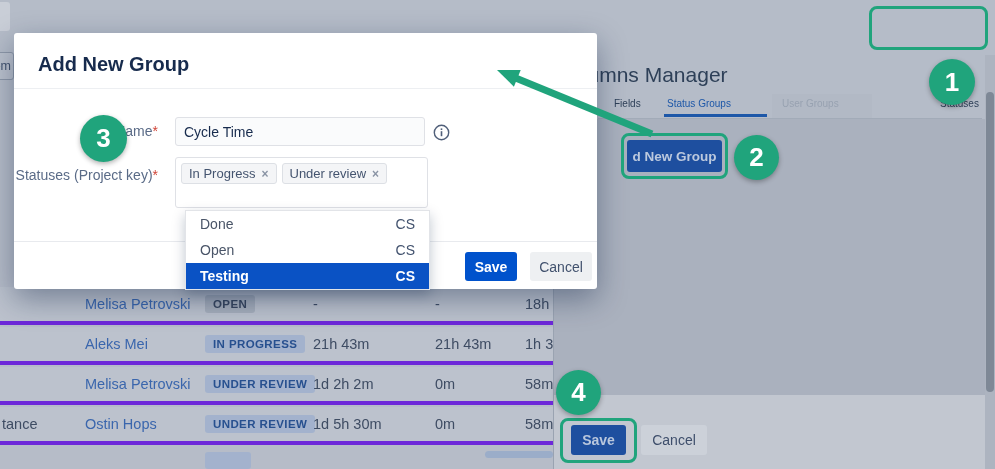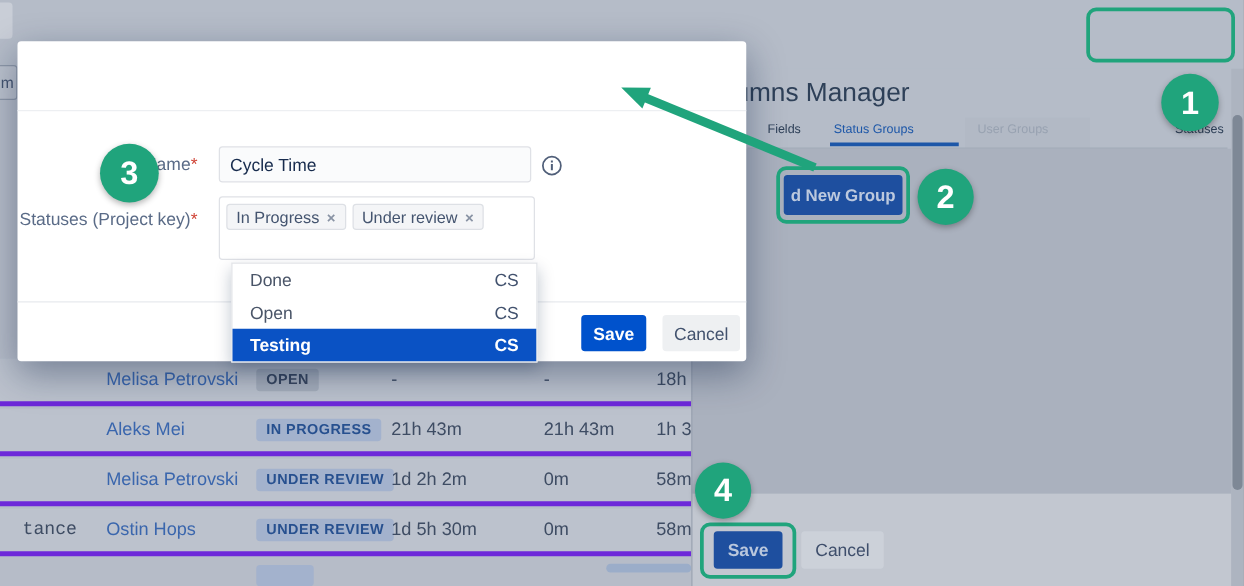--- a/index.html
+++ b/index.html
@@ -24,21 +24,21 @@
   
   .t-row { left:0; width:553px; height:38px; border-bottom:4px solid #6d28d9; z-index:1; background:#bcc2cd; }
   .t-cell { position:absolute; top:50%; transform:translateY(-50%); font-size:14.5px; color:#3e4c63; white-space:nowrap; }
   .t-link { color:#3a66ad; }
   .t-badge {
     position:absolute; top:50%; transform:translateY(-50%); left:205px;
     font-size:11.5px; font-weight:bold; letter-spacing:.4px; padding:3px 8px; border-radius:3px; white-space:nowrap;
   }
   .t-badge[data-variant="gray"] { background:#a6aebb; color:#39475f; }
   .t-badge[data-variant="blue"] { background:#a3b2cd; color:#27508f; }
-  .c-first { left:18px;font-family:Liberation Mono, monospace; }
+  .c-first { left:2px; }
   .c-assignee { left:85px; }
   .c-t1 { left:313px; }
   .c-t2 { left:435px; }
   .c-t3 { left:525px; }
   .partial-badge { left:205px; top:452px; width:46px; height:17px; background:#a3b2cd; border-radius:3px; z-index:1; }
   .hscroll-thumb { left:485px; top:451px; width:68px; height:7px; background:#9badc9; border-radius:4px; z-index:1; }
   .left-input { left:-30px; top:52px; width:44px; height:28px; background:#bcc2cd; border:1px solid #8e98a8;
     border-radius:3px; z-index:1; color:#44546f; font-size:12.5px; display:flex; align-items:center; justify-content:flex-end; padding-right:2px; }
 
   
@@ -205,20 +205,21 @@
 
   <div class="abs add-group-btn">d New Group</div>
 
   <div class="abs p-save">Save</div>
   <div class="abs p-cancel">Cancel</div>
 
   <div class="abs vscroll-track"></div>
   <div class="abs vscroll-thumb"></div>
 
   <div class="abs modal">
+    <div class="modal-title">Add New Group</div>
     <div class="modal-hdr-divider"></div>
 
     <div class="fld-label" style="top:90px;">
       <span>Name</span><span class="req">*</span>
     </div>
     <input class="name-input" readonly="" value="Cycle Time" style="">
     <span class="info-ic">
       <svg width="17" height="17" viewBox="0 0 17 17" fill="none">
           <circle cx="8.5" cy="8.5" r="7.2" stroke="currentColor" stroke-width="1.4"></circle>
           <rect x="7.7" y="7.2" width="1.6" height="5" fill="currentColor"></rect>

